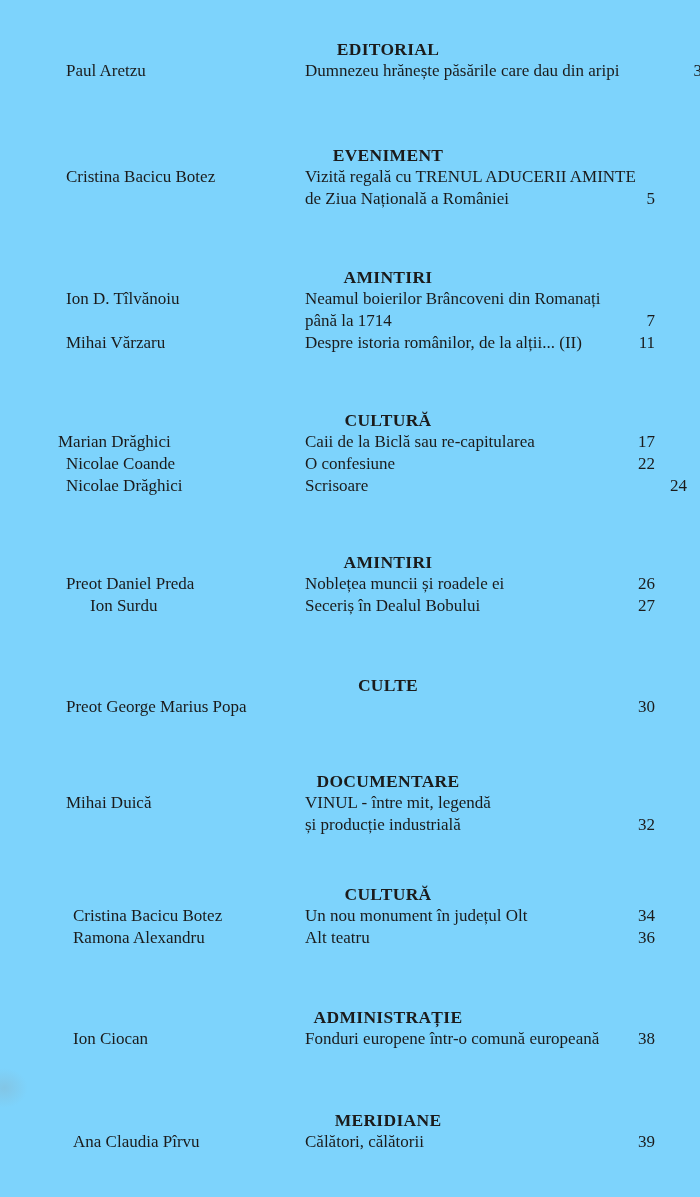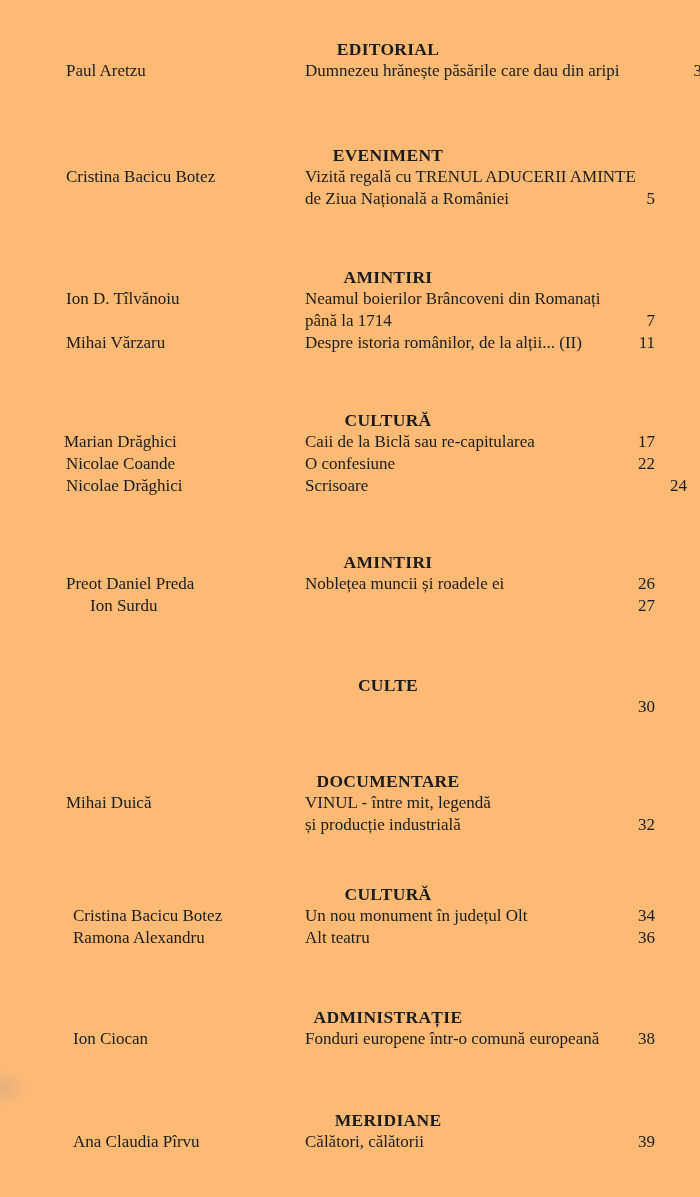--- a/index.html
+++ b/index.html
@@ -4,21 +4,21 @@
 <style>
   html, body {
     margin: 0;
     padding: 0;
     background: #ffffff;
   }
   #toc-page {
     position: relative;
     width: 700px;
     height: 1197px;
-    background: #fdba74;
+    background: #7dd3fc;
     overflow: hidden;
     font-family: "Liberation Serif", "DejaVu Serif", serif;
     color: #1b1b1b;
   }
   .toc-section {
     position: absolute;
     left: 0;
     width: 700px;
     height: 0;
     overflow: visible;
@@ -107,21 +107,21 @@
         </div>
         <div class="toc-row" style="top: 66px;">
           <span class="author" style="left: 66px;">Mihai Vărzaru</span>
           <span class="title">Despre istoria românilor, de la alții... (II)</span>
           <span class="pagenum">11</span>
         </div>
       </div>
       <div class="toc-section" style="top: 409px;">
         <div class="sec-header">CULTURĂ</div>
         <div class="toc-row" style="top: 22px;">
-          <span class="author" style="left: 64px;">Marian Drăghici</span>
+          <span class="author" style="left: 58px;">Marian Drăghici</span>
           <span class="title">Caii de la Biclă sau re-capitularea</span>
           <span class="pagenum">17</span>
         </div>
         <div class="toc-row" style="top: 44px;">
           <span class="author" style="left: 66px;">Nicolae Coande</span>
           <span class="title">O confesiune</span>
           <span class="pagenum">22</span>
         </div>
         <div class="toc-row" style="top: 66px; padding-left: 32px;">
           <span class="author" style="left: 66px;">Nicolae Drăghici</span>
@@ -131,26 +131,28 @@
       </div>
       <div class="toc-section" style="top: 551px;">
         <div class="sec-header">AMINTIRI</div>
         <div class="toc-row" style="top: 22px;">
           <span class="author" style="left: 66px;">Preot Daniel Preda</span>
           <span class="title">Noblețea muncii și roadele ei</span>
           <span class="pagenum">26</span>
         </div>
         <div class="toc-row" style="top: 44px;">
           <span class="author" style="left: 66px; margin-left: 24px;">Ion Surdu</span>
+          <span class="title">Seceriș în Dealul Bobului</span>
           <span class="pagenum">27</span>
         </div>
       </div>
       <div class="toc-section" style="top: 674px;">
         <div class="sec-header">CULTE</div>
         <div class="toc-row" style="top: 22px;">
+          <span class="author" style="left: 66px;">Preot George Marius Popa</span>
           <span class="pagenum">30</span>
         </div>
       </div>
       <div class="toc-section" style="top: 770px;">
         <div class="sec-header">DOCUMENTARE</div>
         <div class="toc-row" style="top: 22px;">
           <span class="author" style="left: 66px;">Mihai Duică</span>
           <span class="title">VINUL - între mit, legendă</span>
         </div>
         <div class="toc-row" style="top: 44px;">

